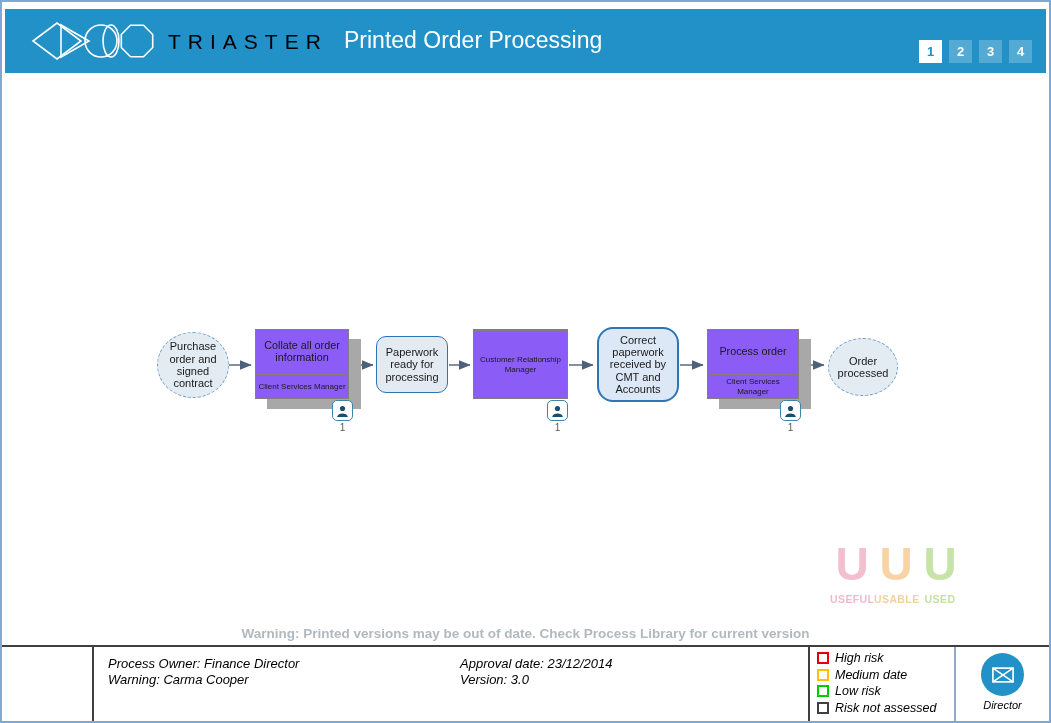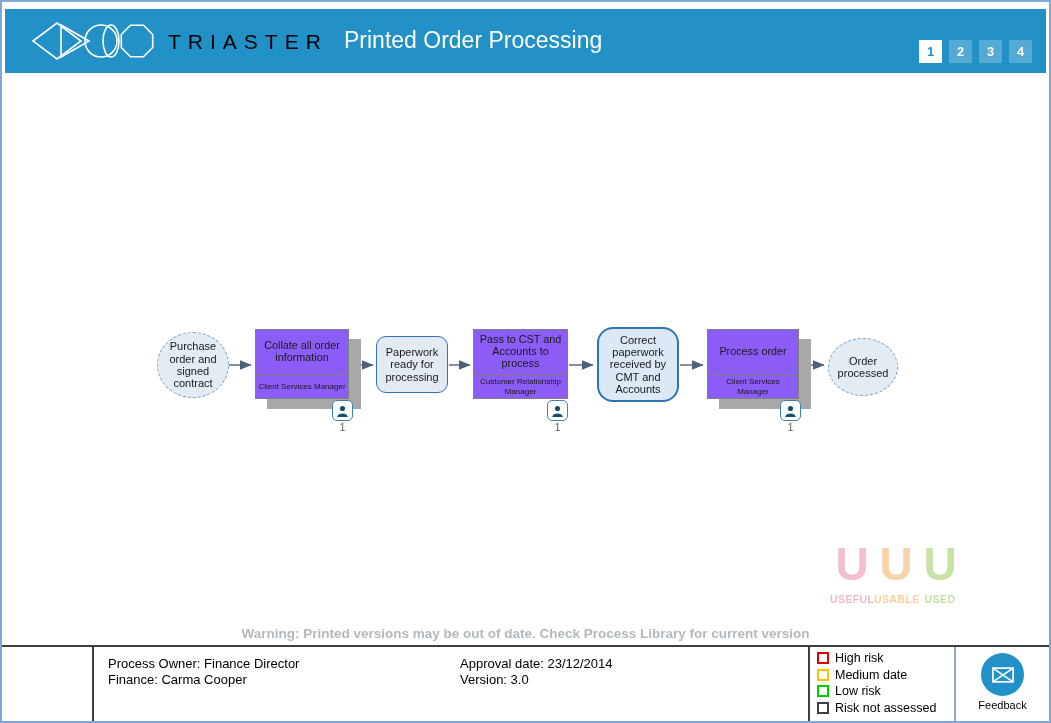--- a/index.html
+++ b/index.html
@@ -66,21 +66,21 @@
   
   .watermark { position: absolute; left: 828px; top: 462px; display: flex; }
   .wm-item { width: 44px; text-align: center; }
   .wm-u { font-size: 46px; font-weight: bold; opacity: 0.5; line-height: 58px; display: block; }
   .wm-label { font-size: 10.5px; font-weight: bold; letter-spacing: 0.4px; opacity: 0.55; display: block; }
   
   .warning { position: absolute; left: 0; right: 0; top: 553px; text-align: center;
              font-size: 13.5px; font-weight: bold; color: #b2b9be; }
   
   .footer { position: absolute; left: 0; right: 0; bottom: 0; height: 76px;
-            border-top: 2px solid #3f3f3f; display: flex; background: #fff; }
+            border-top: 2px solid #3f3f3f; display: flex; background: #fff; font-style: italic; }
   .f-blank { width: 92px; border-right: 2px solid #3f3f3f; }
   .f-main { flex: 1; position: relative; font-size: 13px; color: #000; }
   .f-owner { position: absolute; left: 14px; top: 9px; line-height: 16px; }
   .f-approval { position: absolute; left: 366px; top: 9px; line-height: 16px; }
   .f-legend { width: 146px; border-left: 2px solid #3f3f3f; padding: 3px 2px 0 7px; }
   .legend-row { display: flex; align-items: center; height: 16.5px; gap: 6px; cursor: default; }
   .swatch { width: 12px; height: 12px; background: #fff; border: 2.4px solid #000; flex: 0 0 auto; }
   .legend-label { font-size: 12.5px; color: #000; white-space: nowrap; }
   .f-feedback { width: 95px; border-left: 2px solid #8fa9c9; display: flex; flex-direction: column;
                 align-items: center; }
@@ -138,21 +138,20 @@
       <div class="node activity n1">
         <div class="a-title">Collate all order information</div>
         <div class="a-role">Client Services Manager</div>
       </div>
 
       <div class="node deliverable n2">
         <span>Paperwork ready for processing</span>
       </div>
 
       <div class="node activity n3">
-        <div class="a-title">Pass to CST and Accounts to process</div>
         <div class="a-role">Customer Relationship Manager</div>
       </div>
 
       <div class="node deliverable highlight n4">
         <span>Correct paperwork received by CMT and Accounts</span>
       </div>
 
       <div class="node activity n5">
         <div class="a-title">Process order</div>
         <div class="a-role">Client Services Manager</div>
@@ -203,21 +202,21 @@
 
       <div class="warning">Warning: Printed versions may be out of date. Check Process Library for current version</div>
     </div>
   </div>
 
   <div class="footer">
     <div class="f-blank"></div>
     <div class="f-main">
       <div class="f-owner">
         <div>Process Owner: Finance Director</div>
-        <div>Finance: Carma Cooper</div>
+        <div>Warning: Carma Cooper</div>
       </div>
       <div class="f-approval">
         <div>Approval date: 23/12/2014</div>
         <div>Version: 3.0</div>
       </div>
     </div>
     <div class="f-legend">
       <div class="legend-row">
         <span class="swatch" style="border-color: rgb(224, 0, 0);"></span>
         <span class="legend-label">High risk</span>
@@ -235,17 +234,17 @@
         <span class="legend-label">Risk not assessed</span>
       </div>
     </div>
     <div class="f-feedback">
       <button class="fb-circle">
         <svg width="22" height="16" viewBox="0 0 24 17" fill="none" stroke="#ffffff" stroke-width="1.8">
           <rect x="1" y="1" width="22" height="15"></rect>
           <path d="M1,1 L23,16 M23,1 L1,16"></path>
         </svg>
       </button>
-      <div class="fb-label">Feedback</div>
+      <div class="fb-label">Director</div>
     </div>
   </div>
 
 </div>
 
 </body></html>

